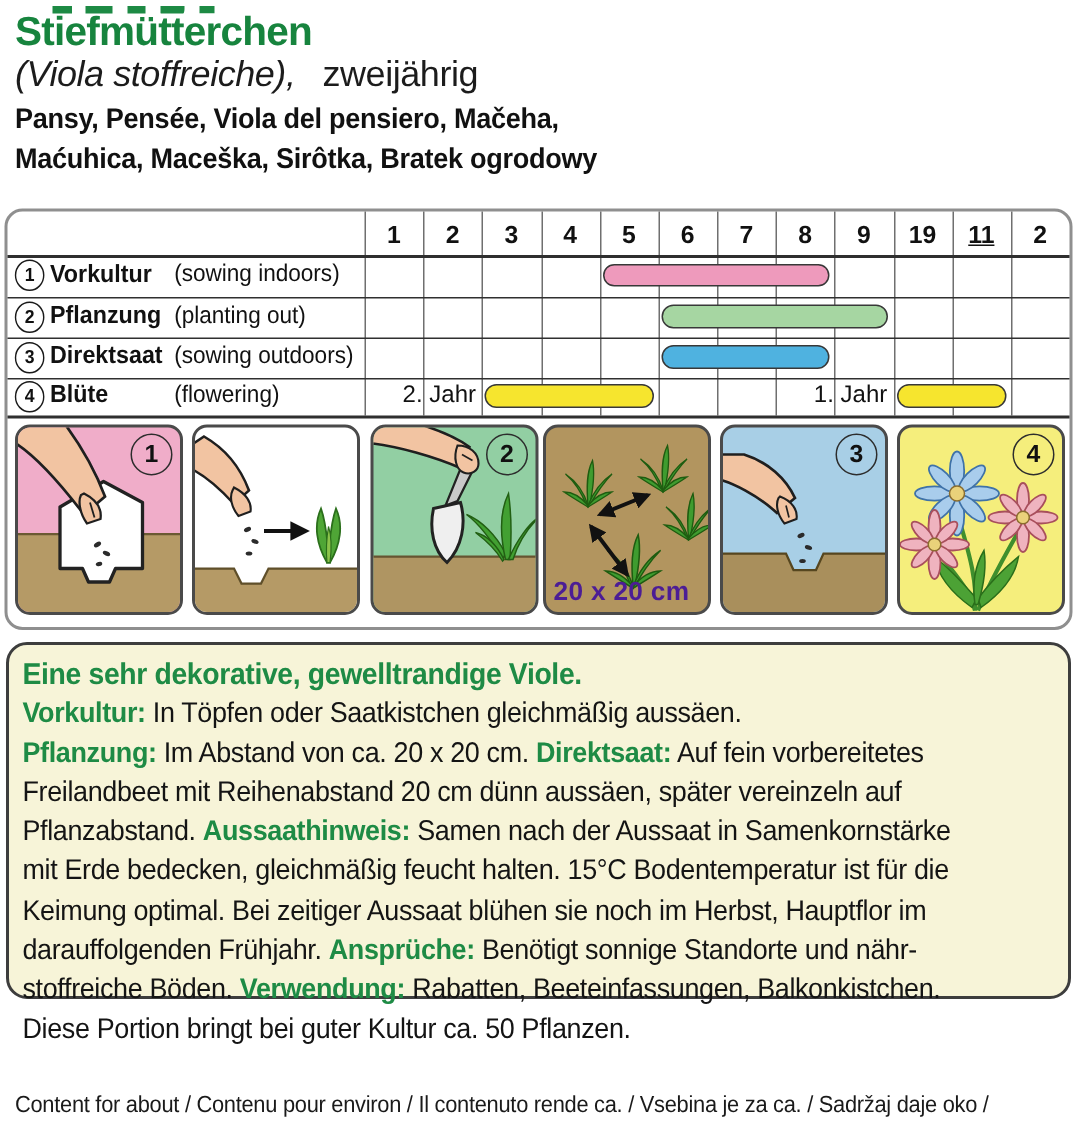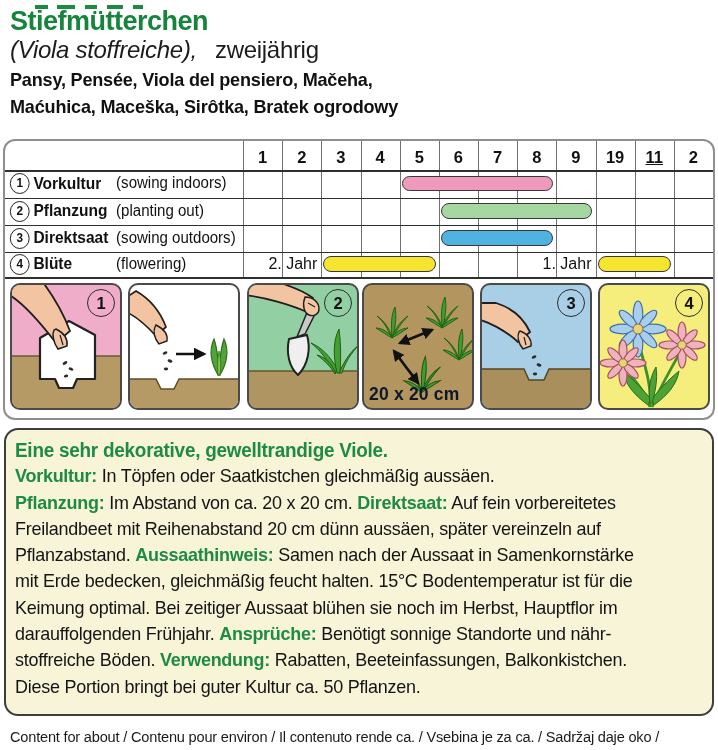--- a/index.html
+++ b/index.html
@@ -38,25 +38,25 @@
   .panel{top:283px;width:112px;height:127px;border:2px solid #4a4a4a;border-radius:10px;
          box-sizing:border-box;overflow:hidden;}
   .panel svg{position:absolute;left:-2px;top:-2px;width:112px;height:127px;}
   .badge{position:absolute;right:5px;top:4px;width:26px;height:26px;border:1.9px solid #2d2d2d;
          border-radius:50%;text-align:center;font-size:16.5px;font-weight:600;line-height:26px;color:#111;}
   .weeks{position:absolute;left:36px;top:2px;width:72px;text-align:center;
          font-size:19.5px;font-weight:bold;line-height:20px;white-space:nowrap;letter-spacing:-0.5px;}
   .optimal{position:absolute;left:7px;bottom:4px;display:flex;align-items:baseline;white-space:nowrap;}
   .optimal .lab{color:#ffffff;font-weight:bold;font-size:13.5px;}
   .optimal .val{color:#0d0d0d;font-weight:bold;font-size:23px;margin-left:4px;letter-spacing:-0.5px;}
-  .spacinglab{position:absolute;left:5px;bottom:3px;font-size:17.5px;font-weight:bold;color:#0f172a;
+  .spacinglab{position:absolute;left:5px;bottom:3px;font-size:17.5px;font-weight:bold;color:#4c1d95;
               letter-spacing:0.2px;white-space:nowrap;}
 
   
-  #infobox{left:4px;top:428px;width:710px;height:288px;border:2.5px solid #3d3d3d;
+  #infobox{left:4px;top:428px;width:710px;height:238px;border:2.5px solid #3d3d3d;
            border-radius:14px;background:#f7f4d8;box-sizing:border-box;}
   #infolines{position:absolute;left:9px;top:7px;width:760px;
              transform:scaleX(0.945);transform-origin:left top;}
   .iline{font-size:19px;line-height:26.3px;white-space:nowrap;letter-spacing:-0.25px;color:#141414;}
   .iline.first{font-size:20px;}
   .iline .g{font-weight:bold;}
 
   #footer{left:10px;top:728px;font-size:15.5px;white-space:nowrap;color:#1a1a1a;
           transform:scaleX(0.94);transform-origin:left top;letter-spacing:-0.2px;}
 </style>

